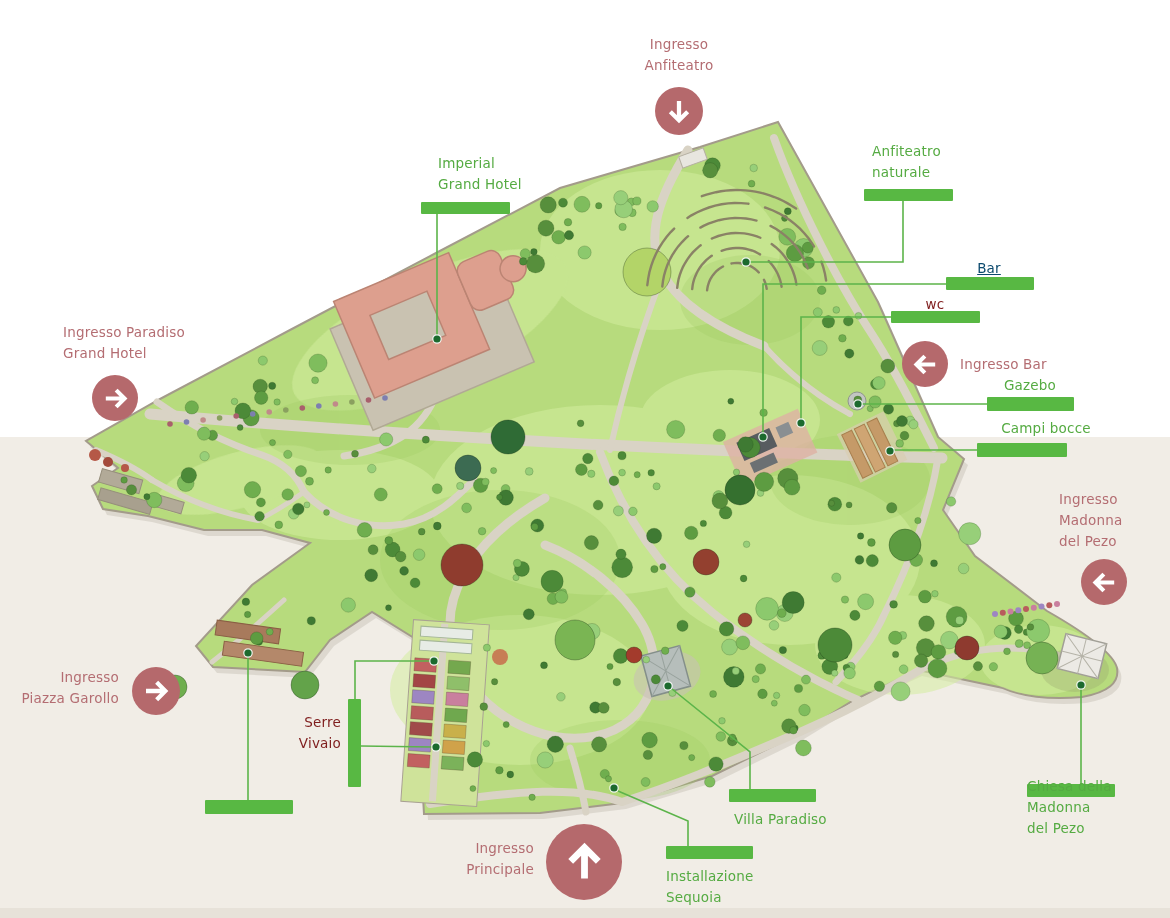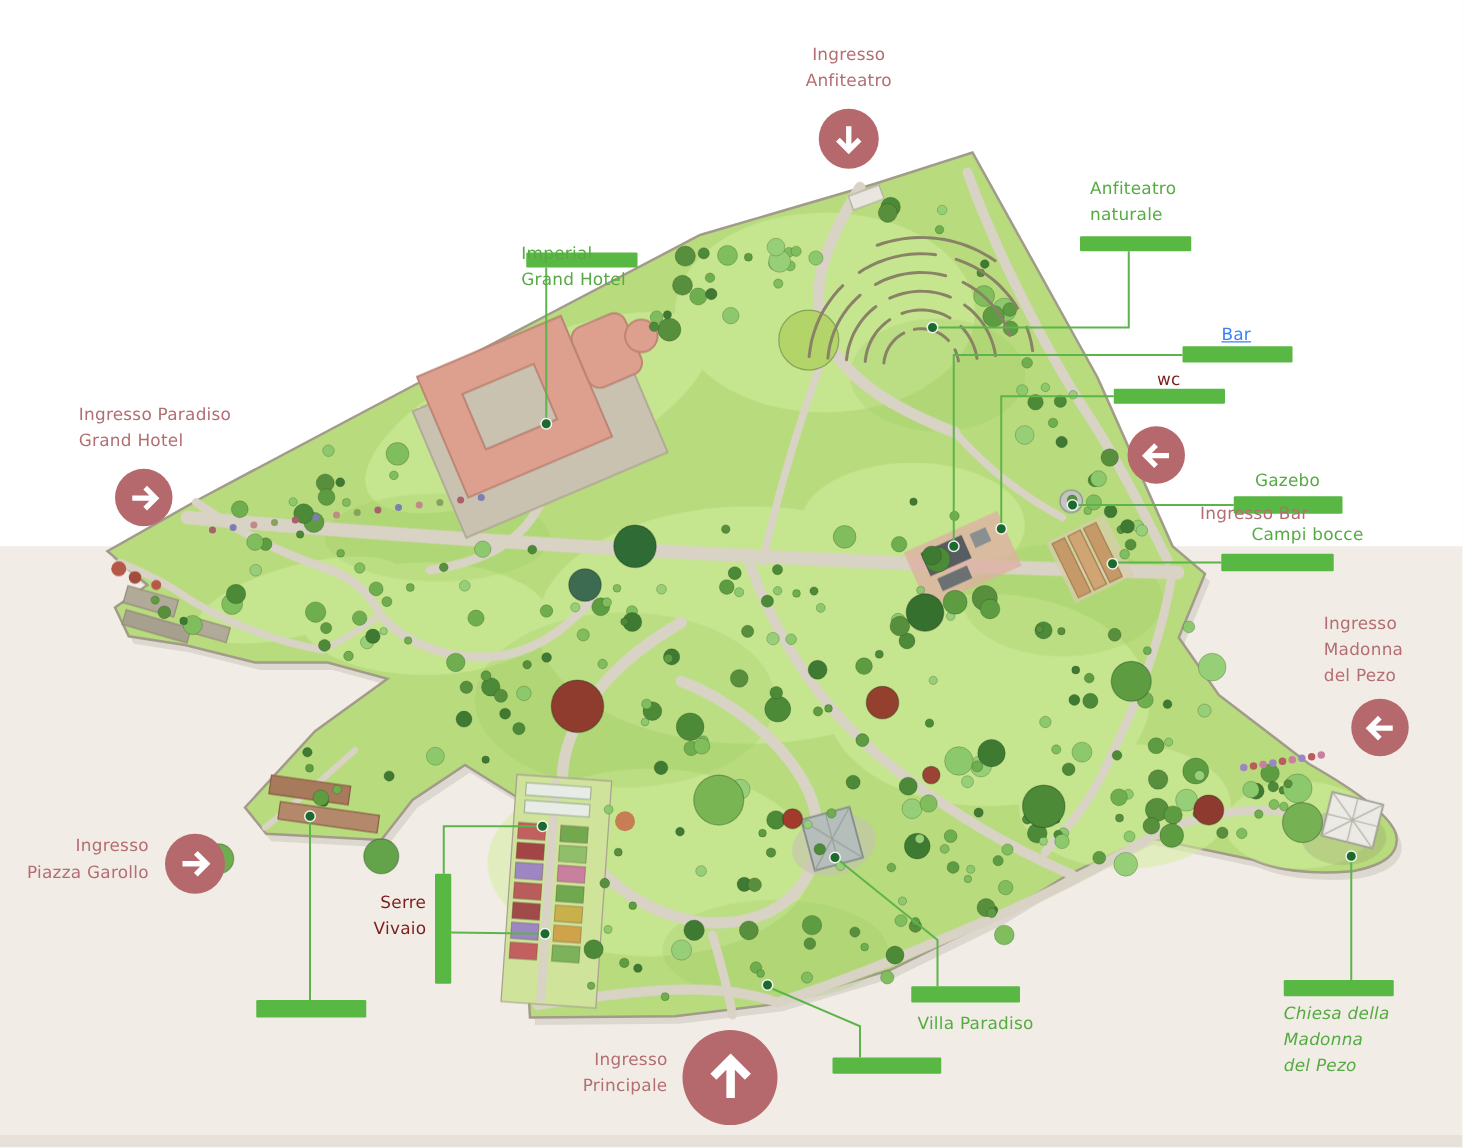--- a/index.html
+++ b/index.html
@@ -524,31 +524,31 @@
       <polyline points="750,789 750,752 672,689" fill="none" stroke="#5cb44a" stroke-width="1.6"></polyline>
       <circle cx="668" cy="686" r="4.2" fill="#1c6a2e" stroke="rgba(255,255,255,0.9)" stroke-width="1.2"></circle>
       <polyline points="688,846 688,821 618,791" fill="none" stroke="#5cb44a" stroke-width="1.6"></polyline>
       <circle cx="614" cy="788" r="4.2" fill="#1c6a2e" stroke="rgba(255,255,255,0.9)" stroke-width="1.2"></circle>
       <polyline points="1081,784 1081,689" fill="none" stroke="#5cb44a" stroke-width="1.6"></polyline>
       <circle cx="1081" cy="685" r="4.2" fill="#1c6a2e" stroke="rgba(255,255,255,0.9)" stroke-width="1.2"></circle>
     </svg>
 
   <div id="label-layer">
       <div class="poi-bar" style="left: 421px; top: 202px; width: 89px; height: 12px; background: rgb(88, 184, 67);"></div>
-      <div class="poi-text align-left" style="left: 417px; top: 153px; width: 120px; color: rgb(85, 171, 66); margin-top: 40px;">
+      <div class="poi-text align-left" style="left: 438px; top: 153px; width: 120px; color: rgb(85, 171, 66);">
         <div>Imperial</div>
         <div>Grand Hotel</div>
       </div>
       <div class="poi-bar" style="left: 864px; top: 189px; width: 89px; height: 12px; background: rgb(88, 184, 67);"></div>
       <div class="poi-text align-left" style="left: 872px; top: 141px; width: 120px; color: rgb(85, 171, 66);">
         <div>Anfiteatro</div>
         <div>naturale</div>
       </div>
       <div class="poi-bar" style="left: 946px; top: 277px; width: 88px; height: 13px; background: rgb(88, 184, 67);"></div>
-      <div class="poi-text align-center" style="left: 939px; top: 258px; width: 100px; color: #3b82f6; text-decoration: underline;">
+      <div class="poi-text align-center" style="left: 939px; top: 258px; width: 100px; color: #0c4a6e; text-decoration: underline;">
         <div>Bar</div>
       </div>
       <div class="poi-bar" style="left: 891px; top: 311px; width: 89px; height: 12px; background: rgb(88, 184, 67);"></div>
       <div class="poi-text align-center" style="left: 885px; top: 294px; width: 100px; color: #7f1d1d;">
         <div>wc</div>
       </div>
       <div class="poi-bar" style="left: 987px; top: 397px; width: 87px; height: 14px; background: rgb(88, 184, 67);"></div>
       <div class="poi-text align-center" style="left: 980px; top: 375px; width: 100px; color: rgb(85, 171, 66);">
         <div>Gazebo</div>
       </div>
@@ -560,22 +560,26 @@
       <div class="poi-text align-right" style="left: 241px; top: 712px; width: 100px; color: #7f1d1d;">
         <div>Serre</div>
         <div>Vivaio</div>
       </div>
       <div class="poi-bar" style="left: 205px; top: 800px; width: 88px; height: 14px; background: rgb(88, 184, 67);"></div>
       <div class="poi-bar" style="left: 729px; top: 789px; width: 87px; height: 13px; background: rgb(88, 184, 67);"></div>
       <div class="poi-text align-left" style="left: 734px; top: 809px; width: 120px; color: rgb(85, 171, 66);">
         <div>Villa Paradiso</div>
       </div>
       <div class="poi-bar" style="left: 666px; top: 846px; width: 87px; height: 13px; background: rgb(88, 184, 67);"></div>
+      <div class="poi-text align-left" style="left: 666px; top: 866px; width: 130px; color: rgb(85, 171, 66);">
+        <div>Installazione</div>
+        <div>Sequoia</div>
+      </div>
       <div class="poi-bar" style="left: 1027px; top: 784px; width: 88px; height: 13px; background: rgb(88, 184, 67);"></div>
-      <div class="poi-text align-left" style="left: 1027px; top: 801px; width: 120px; color: rgb(85, 171, 66); font-style: italic;">
+      <div class="poi-text align-left" style="left: 1027px; top: 776px; width: 120px; color: rgb(85, 171, 66);">
         <div>Chiesa della</div>
         <div>Madonna</div>
         <div>del Pezo</div>
       </div>
       <div class="entrance-text align-center" style="left: 599px; top: 34px; width: 160px; color: rgb(180, 109, 114);">
         <div>Ingresso</div>
         <div>Anfiteatro</div>
       </div>
       <div class="entrance-circle" style="left: 655px; top: 87px; width: 48px; height: 48px; background: rgb(181, 105, 108);">
         <svg viewBox="0 0 24 24" width="32" height="32">
@@ -584,21 +588,21 @@
       </div>
       <div class="entrance-text align-left" style="left: 63px; top: 322px; width: 170px; color: rgb(180, 109, 114);">
         <div>Ingresso Paradiso</div>
         <div>Grand Hotel</div>
       </div>
       <div class="entrance-circle" style="left: 92px; top: 375px; width: 46px; height: 46px; background: rgb(181, 105, 108);">
         <svg viewBox="0 0 24 24" width="31" height="31">
           <path d="M4.5 12 H19 M12.5 5.5 L19 12 L12.5 18.5" fill="none" stroke="#ffffff" stroke-width="3.2" stroke-linecap="butt" stroke-linejoin="miter"></path>
         </svg>
       </div>
-      <div class="entrance-text align-left" style="left: 960px; top: 354px; width: 130px; color: rgb(180, 109, 114); margin-top: 47px;">
+      <div class="entrance-text align-left" style="left: 960px; top: 354px; width: 130px; color: rgb(180, 109, 114);">
         <div>Ingresso Bar</div>
       </div>
       <div class="entrance-circle" style="left: 902px; top: 341px; width: 46px; height: 46px; background: rgb(181, 105, 108);">
         <svg viewBox="0 0 24 24" width="31" height="31">
           <path d="M19.5 12 H5 M11.5 5.5 L5 12 L11.5 18.5" fill="none" stroke="#ffffff" stroke-width="3.2" stroke-linecap="butt" stroke-linejoin="miter"></path>
         </svg>
       </div>
       <div class="entrance-text align-left" style="left: 1059px; top: 489px; width: 110px; color: rgb(180, 109, 114);">
         <div>Ingresso</div>
         <div>Madonna</div>

